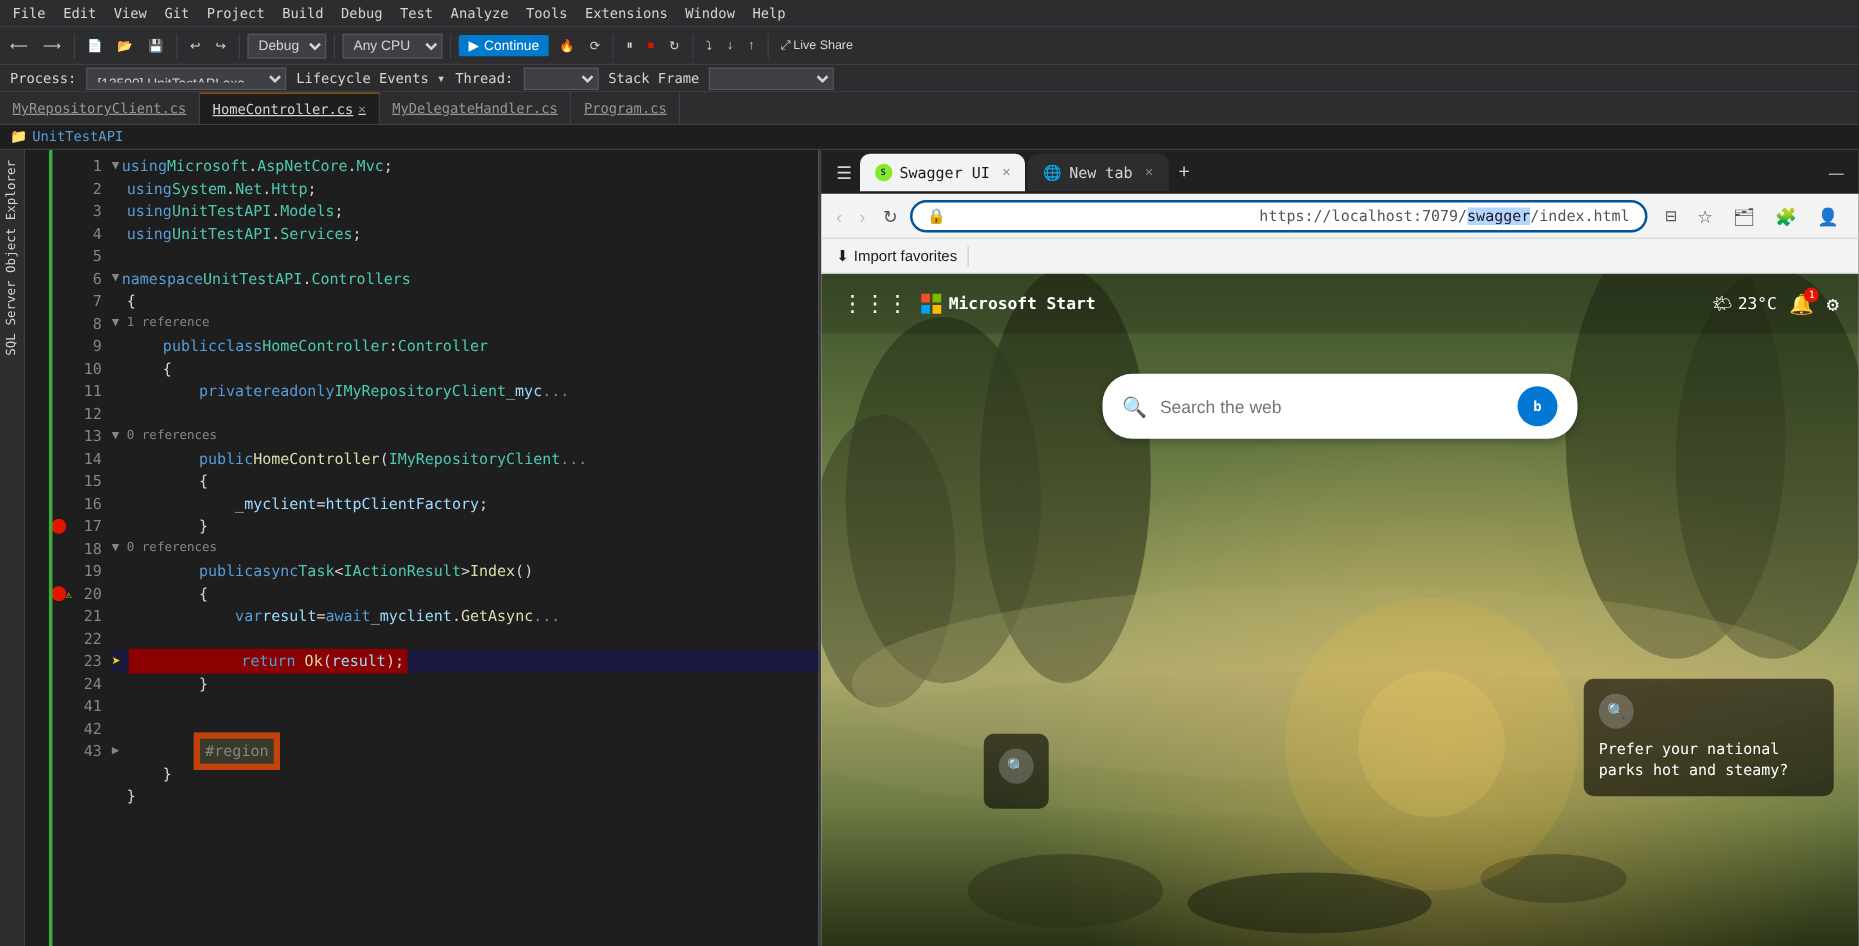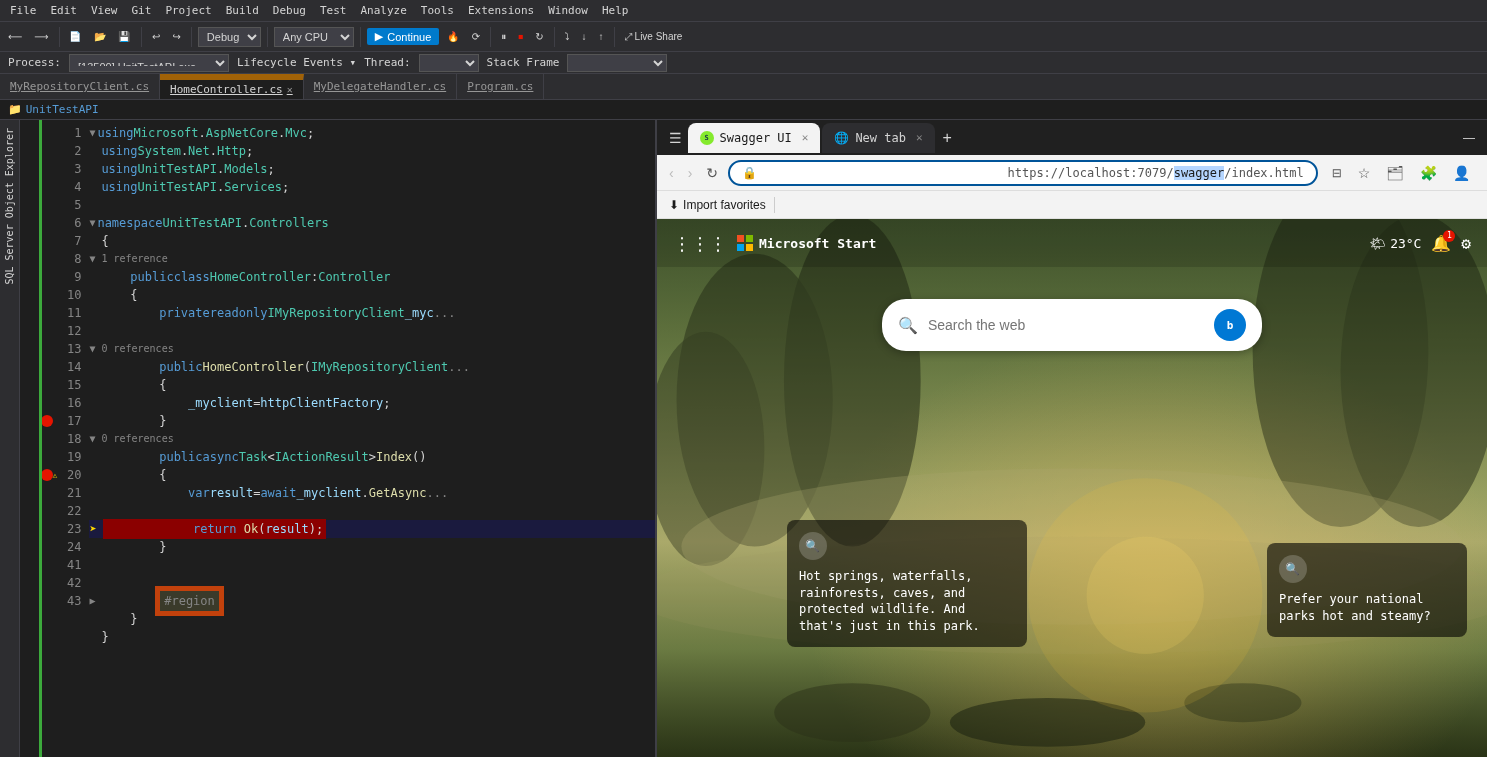--- a/index.html
+++ b/index.html
@@ -17,21 +17,21 @@
     .toolbar-dropdown { background: #3f3f46; border: 1px solid #555; color: #d4d4d4; font-size: 11px; padding: 2px 4px; height: 20px; }
     .continue-btn { background: #007acc; border: none; color: white; padding: 2px 8px; font-size: 11px; cursor: pointer; border-radius: 2px; display: flex; align-items: center; gap: 4px; }
 
     
     .ide-process-bar { background: #2d2d30; height: 22px; display: flex; align-items: center; padding: 0 8px; gap: 8px; border-bottom: 1px solid #3f3f46; font-size: 11px; color: #d4d4d4; }
     .process-dropdown { background: #3f3f46; border: 1px solid #555; color: #d4d4d4; font-size: 11px; padding: 5px 4px; height: 18px; }
 
     
     .ide-tabs { background: #2d2d30; height: 26px; display: flex; align-items: flex-end; border-bottom: 1px solid #3f3f46; }
     .ide-tab { padding: 4px 10px; font-size: 11px; color: #969696; cursor: pointer; border-right: 1px solid #3f3f46; background: #2d2d30; display: flex; align-items: center; gap: 4px; height: 100%; text-decoration: underline; }
-    .ide-tab.active { background: #1e1e1e; color: #d4d4d4; border-top: 6px solid #a16207; }
+    .ide-tab.active { background: #1e1e1e; color: #d4d4d4; border-top: 1px solid #a16207; }
     .ide-tab .close-x { color: #969696; font-size: 10px; }
 
     
     .ide-breadcrumb { background: #1e1e1e; height: 20px; display: flex; align-items: center; padding: 0 8px; font-size: 11px; color: #569cd6; border-bottom: 1px solid #3f3f46; }
 
     
     .ide-main { display: flex; height: calc(757px - 22px - 30px - 22px - 26px - 20px); }
 
     
     .ide-left-sidebar { width: 20px; background: #2d2d30; border-right: 1px solid #3f3f46; display: flex; flex-direction: column; align-items: center; padding-top: 4px; }
@@ -483,21 +483,20 @@
             <span class="search-icon">🔍</span>
             <input class="search-input" type="text" placeholder="Search the web" style="">
             <div class="bing-btn">
               <span class="bing-btn-text">b</span>
             </div>
           </div>
         </div>
 
         <div class="news-card" style="left: 130px; bottom: 110px; max-width: 240px;">
           <div class="card-icon">🔍</div>
-          <div class="card-text">Hot springs, waterfalls, rainforests, caves, and protected wildlife. And that's just in this park.</div>
         </div>
 
         <div class="news-card" style="right: 20px; bottom: 120px; max-width: 200px;">
           <div class="card-icon">🔍</div>
           <div class="card-text">Prefer your national parks hot and steamy?</div>
         </div>
       </div>
     </div>
   </div>
 </div>

